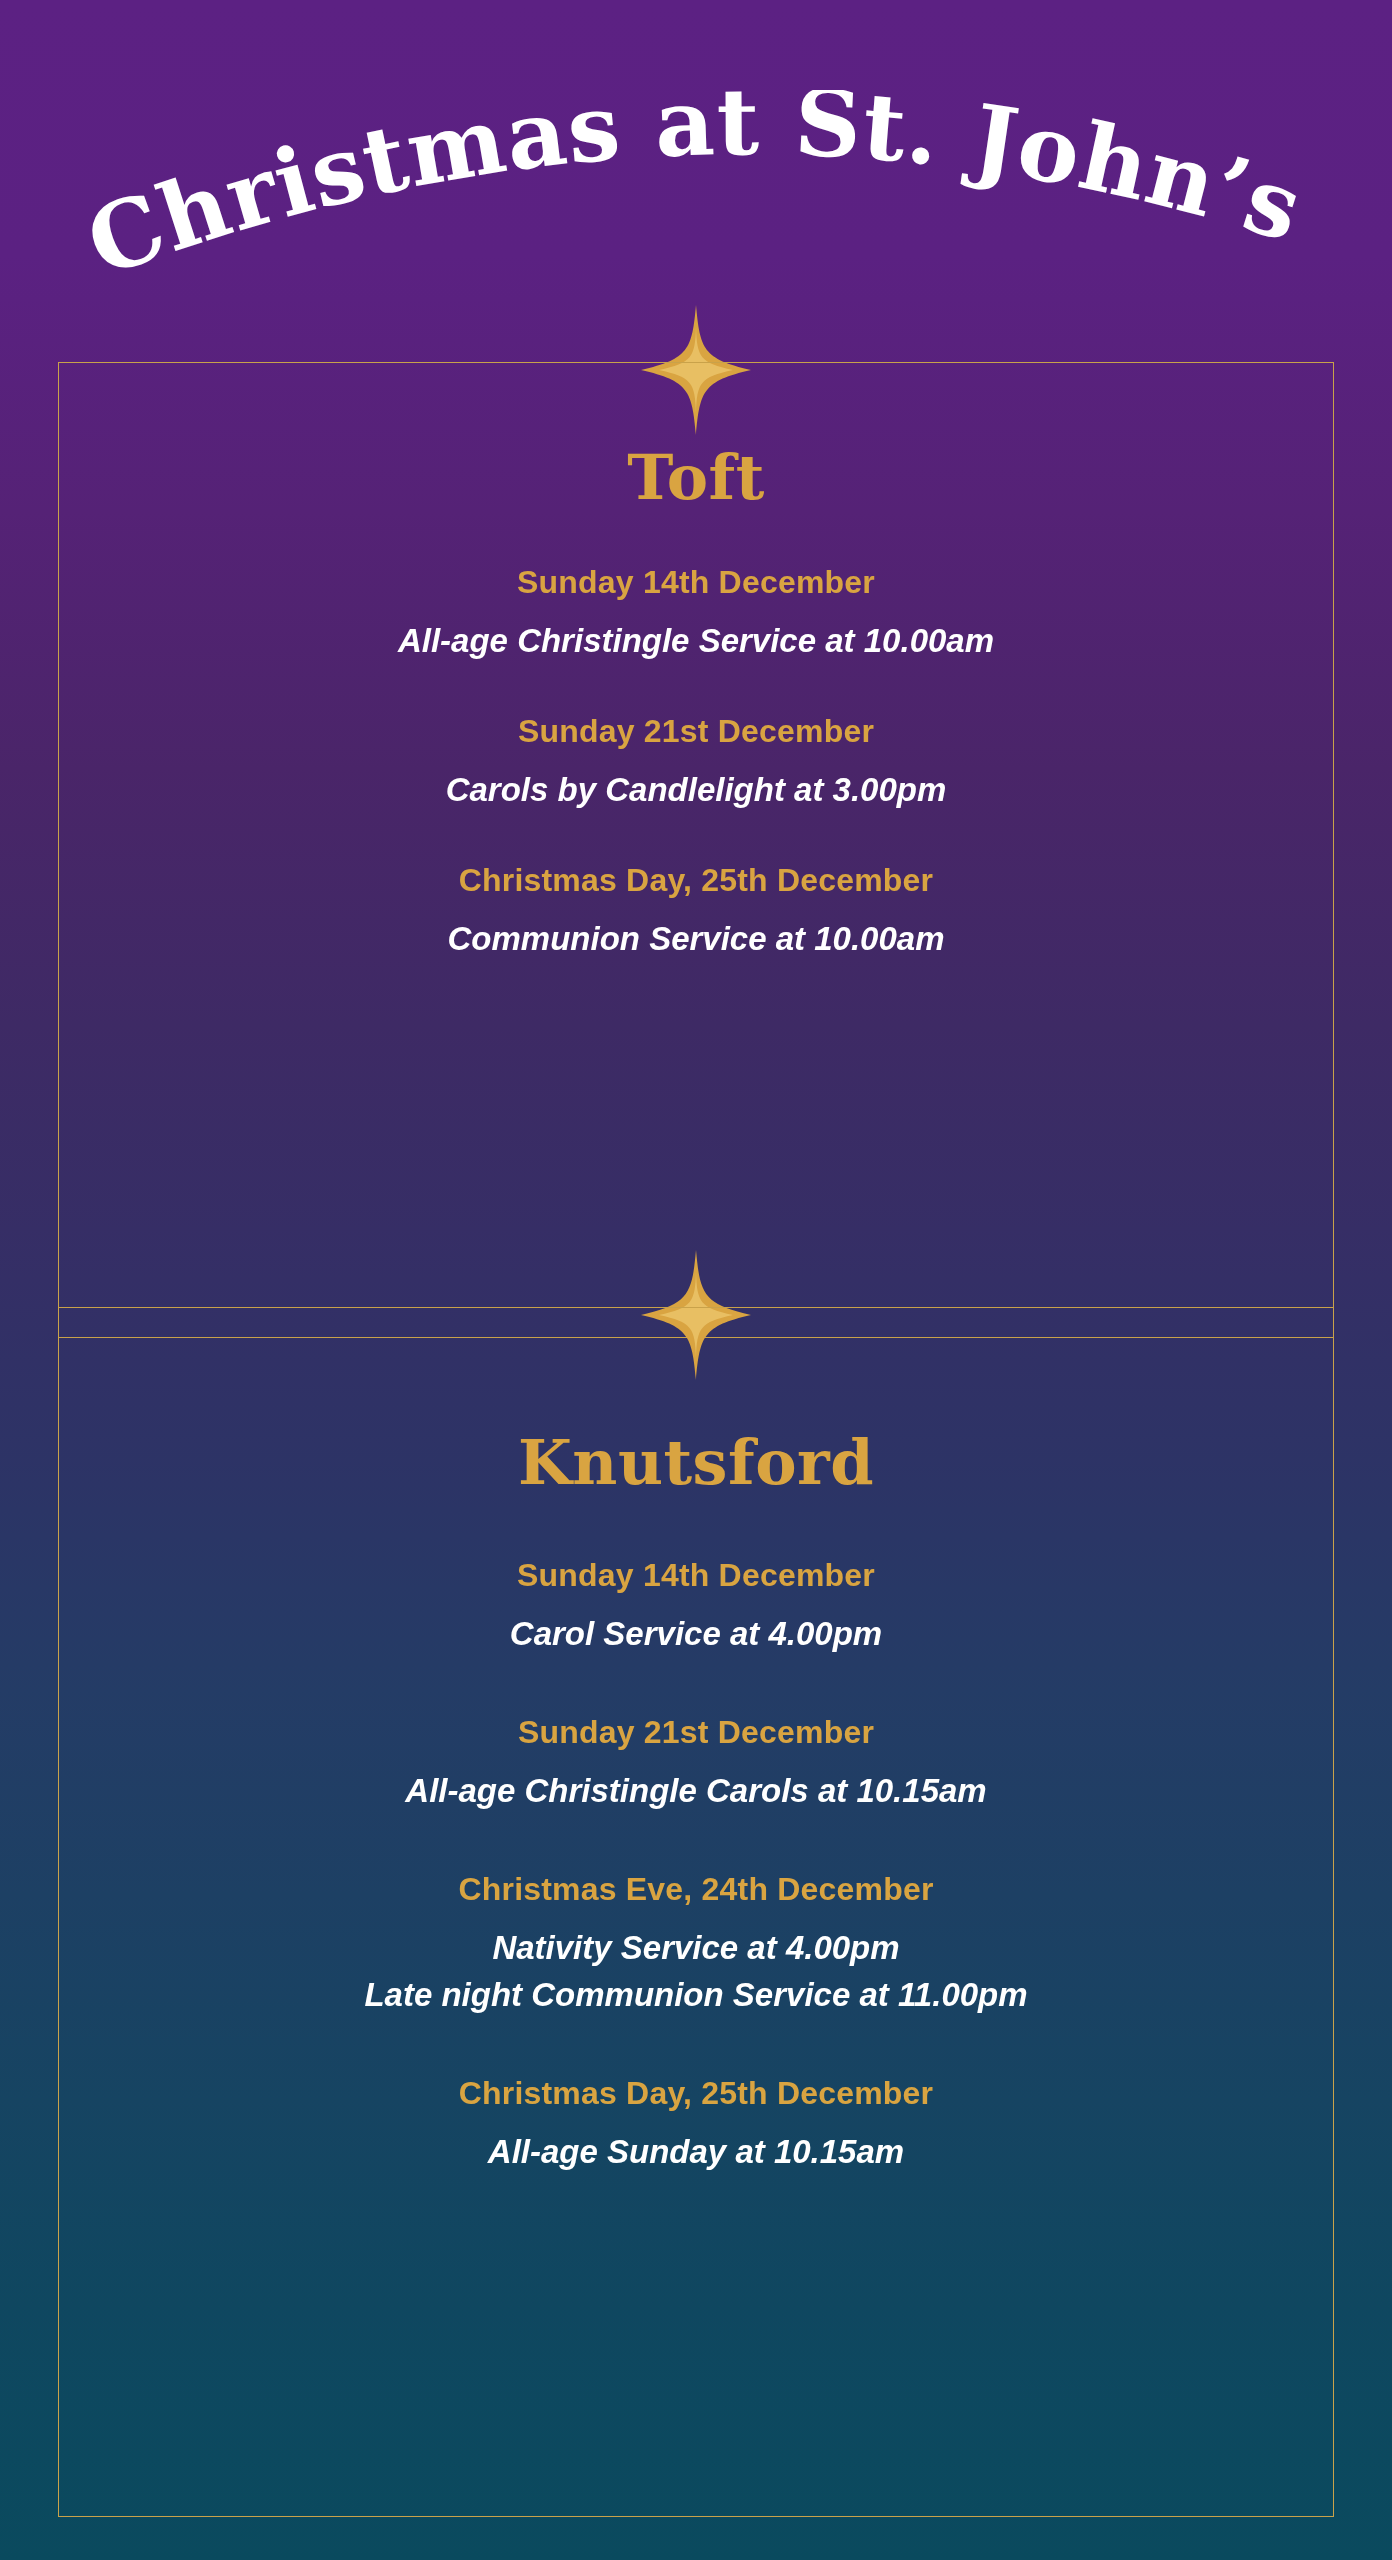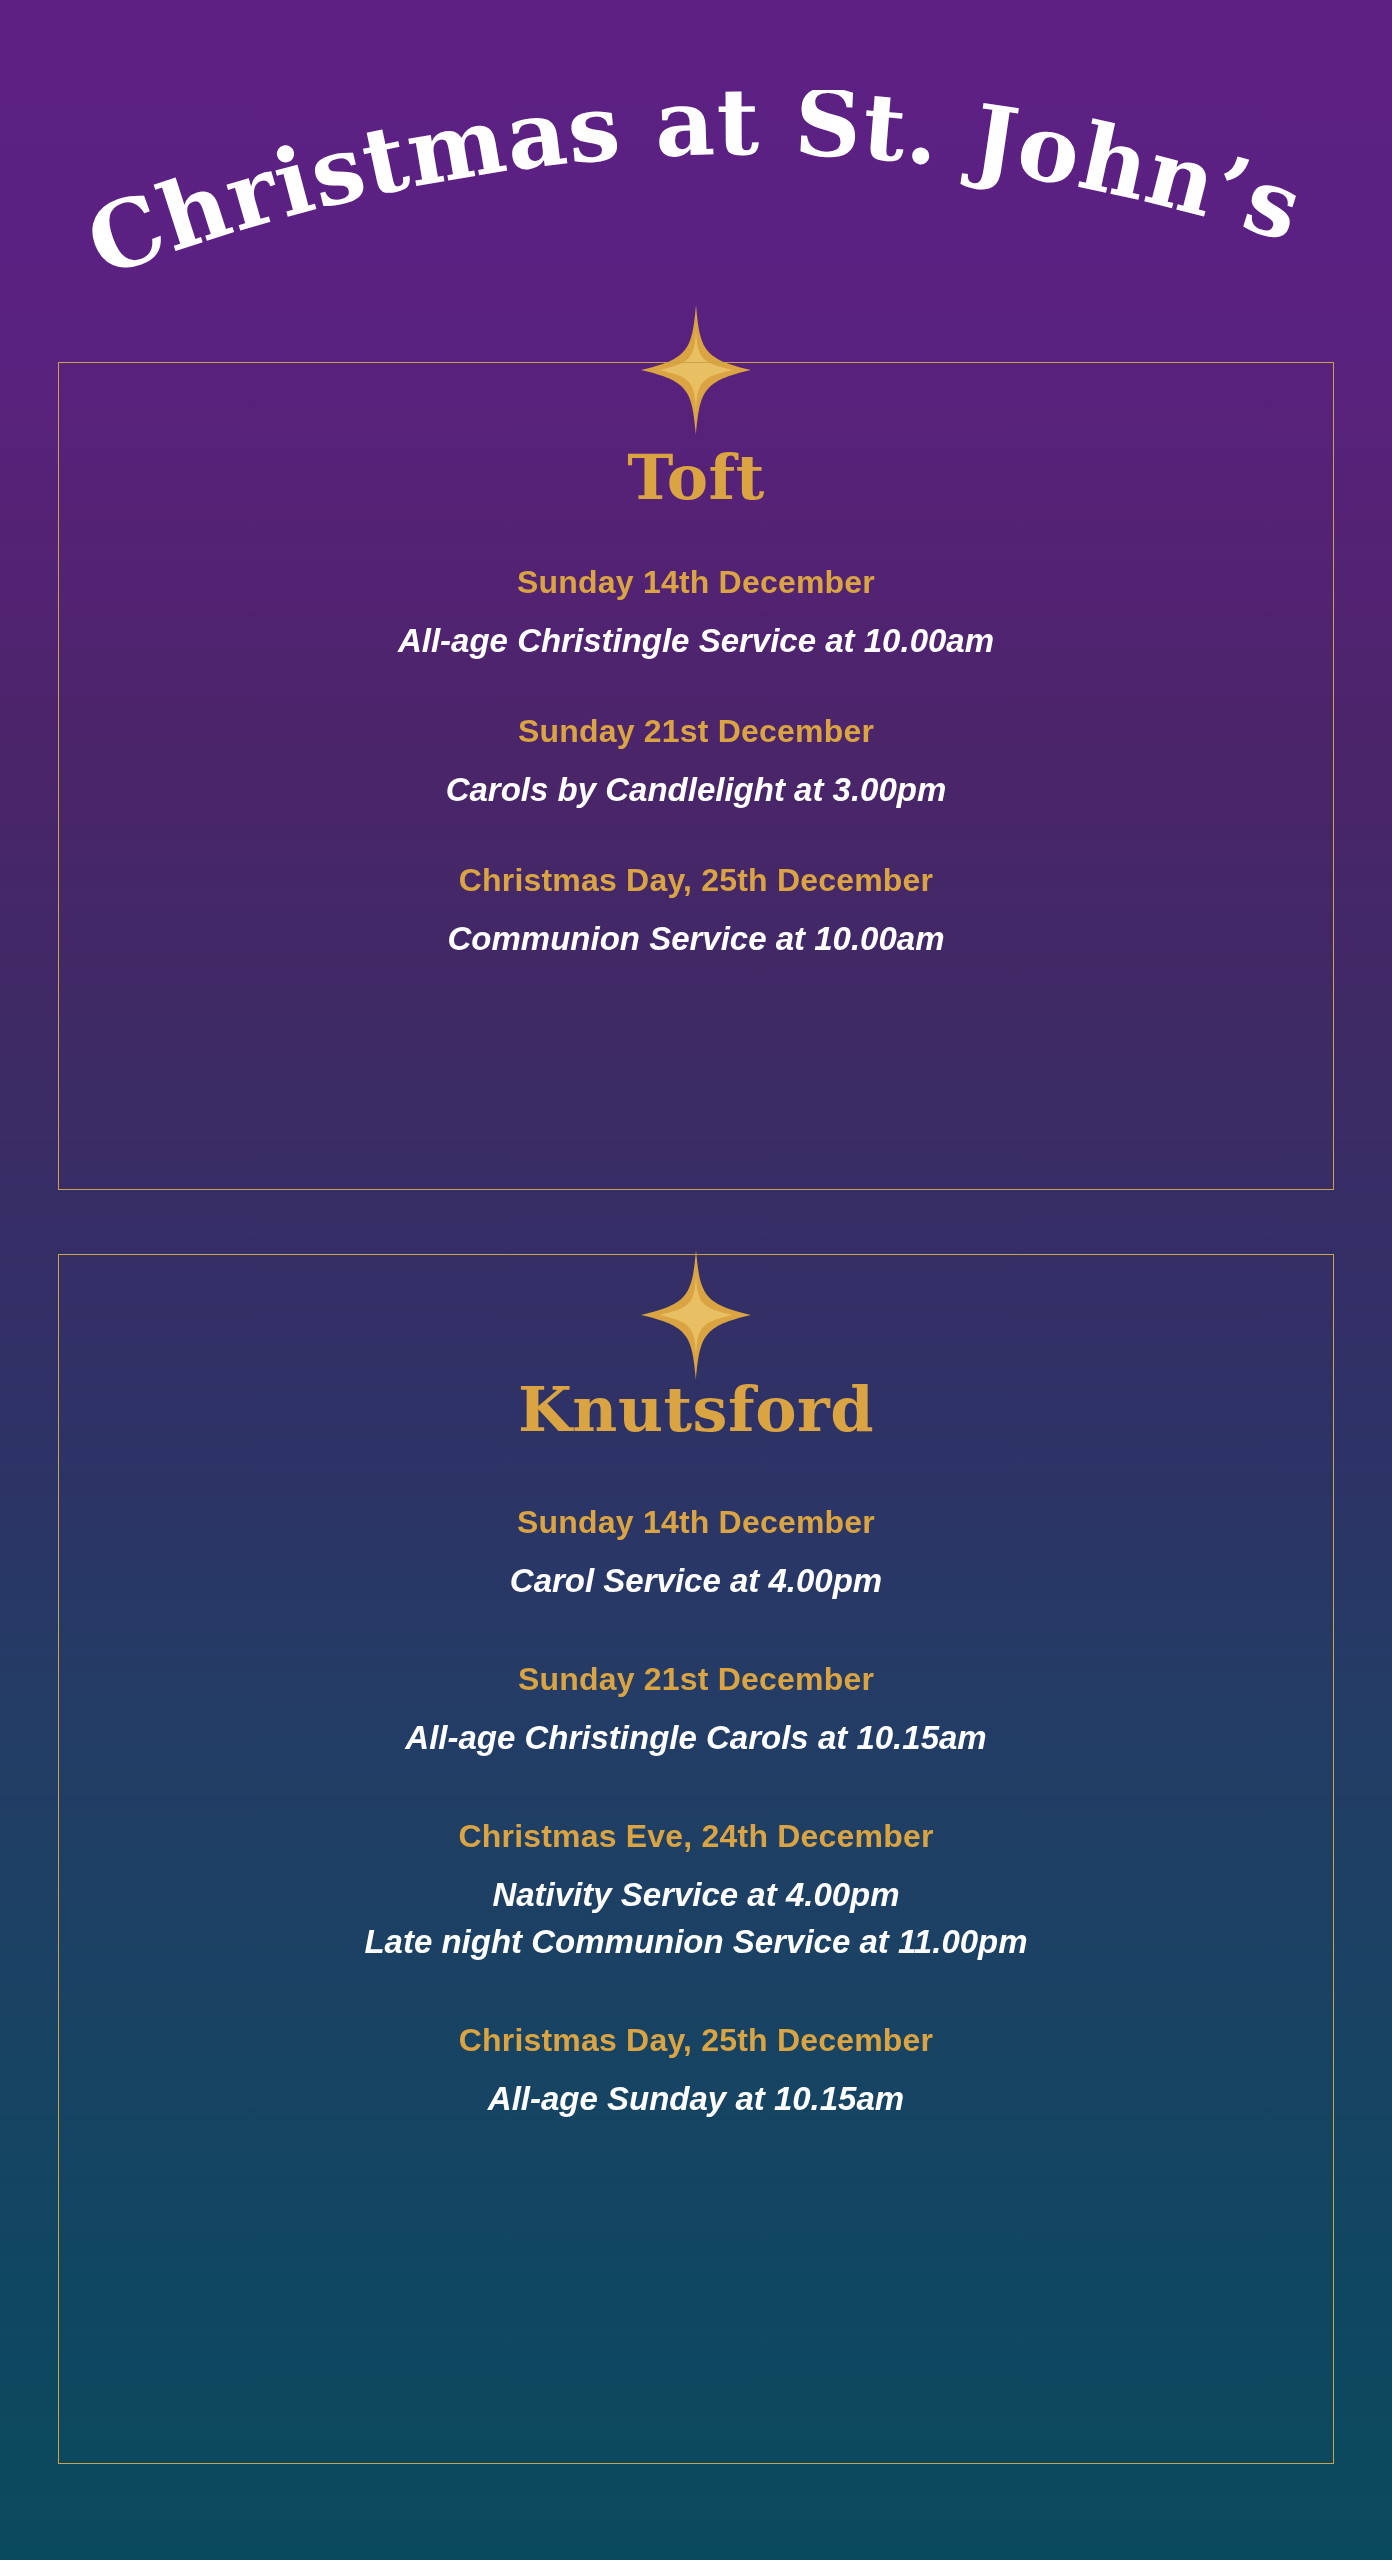--- a/index.html
+++ b/index.html
@@ -59,24 +59,24 @@
   
   .panel {
     position: absolute;
     left: 58px;
     width: 1276px;
     border: 1.5px solid #c9a24a;
     box-sizing: border-box;
   }
   #panel-toft {
     top: 362px;
-    height: 828px;
+    height: 976px;
   }
   #panel-knutsford {
-    top: 1254px;
+    top: 1307px;
     height: 1210px;
   }
 
   .panel-title {
     text-align: center;
     font-family: "DejaVu Serif", "Liberation Serif", serif;
     font-weight: 700;
     color: #d9a441;
     letter-spacing: 0.5px;
   }

